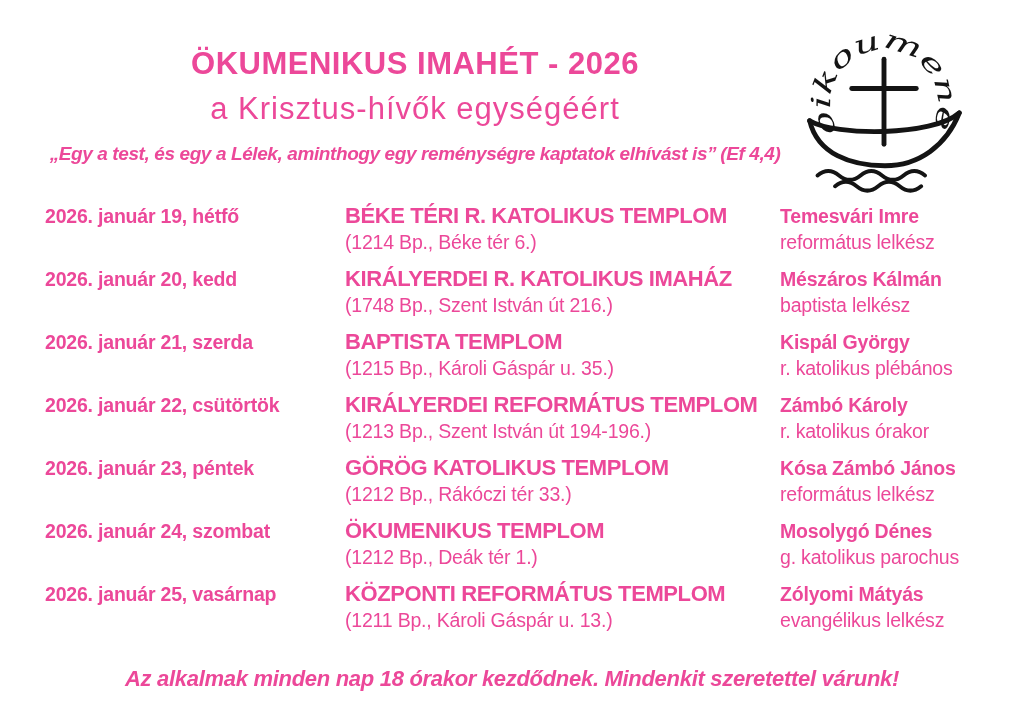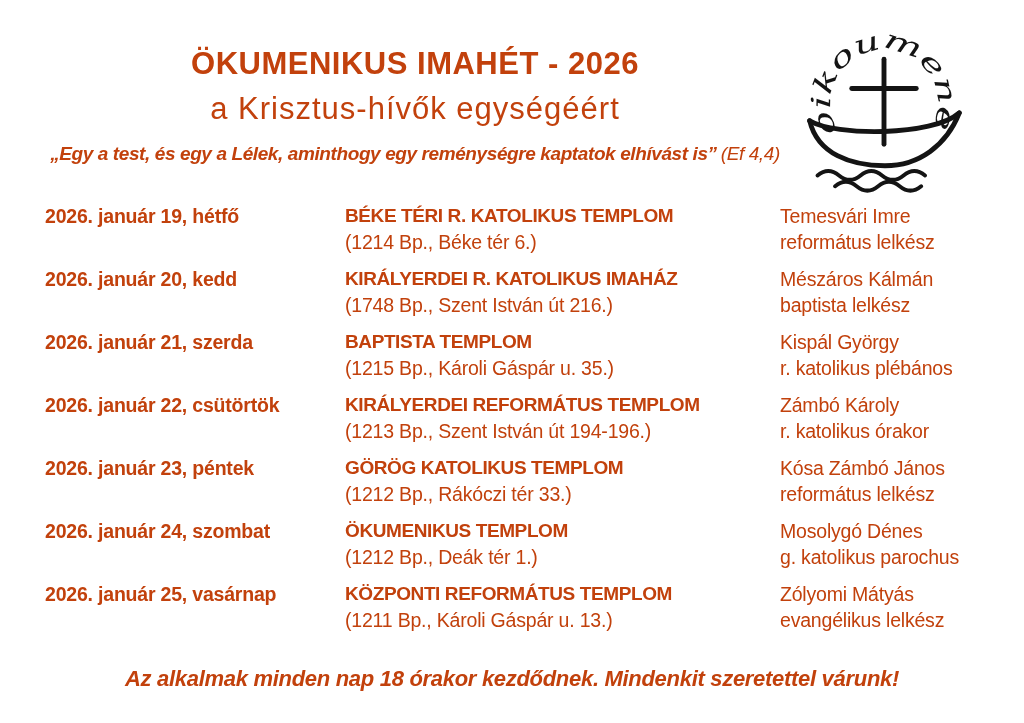--- a/index.html
+++ b/index.html
@@ -1,21 +1,21 @@
 <!DOCTYPE html>
 <html><head>
 <meta charset="utf-8">
 <style>
   html, body { margin: 0; padding: 0; background: #ffffff; }
   .page {
     position: relative;
     width: 1024px;
     height: 723px;
     background: #ffffff;
-    color: #c2410c;
+    color: #ec4899;
     font-family: "Liberation Sans", sans-serif;
     overflow: hidden;
   }
 
   
   .header-left {
     position: absolute;
     left: 0;
     top: 46px;
     width: 830px;
@@ -34,21 +34,21 @@
   }
   .quote-line {
     margin-top: 16px;
     font-size: 19px;
     font-weight: bold;
     font-style: italic;
     letter-spacing: -0.4px;
     white-space: nowrap;
   }
   .quote-ref {
-    font-weight: normal;
+    font-weight: bold;
     margin-left: 4px;
   }
 
   
   .logo {
     position: absolute;
     left: 796px;
     top: 24px;
     width: 176px;
     height: 170px;
@@ -61,22 +61,22 @@
     top: 203px;
     width: 950px;
   }
   .row {
     display: grid;
     grid-template-columns: 300px 435px 1fr;
     margin-bottom: 11px;
   }
   .cell { font-size: 19.5px; line-height: 26px; letter-spacing: -0.2px; }
   .date { font-weight: bold; }
-  .venue-name { font-weight: bold; font-size: 19px; letter-spacing: -0.4px; }
-  .person-name { font-weight: normal; }
+  .venue-name { font-weight: bold; font-size: 22px; letter-spacing: -0.4px; }
+  .person-name { font-weight: bold; }
 
   
   .footer {
     position: absolute;
     left: 0;
     top: 666px;
     width: 100%;
     text-align: center;
     font-size: 22px;
     font-weight: bold;

